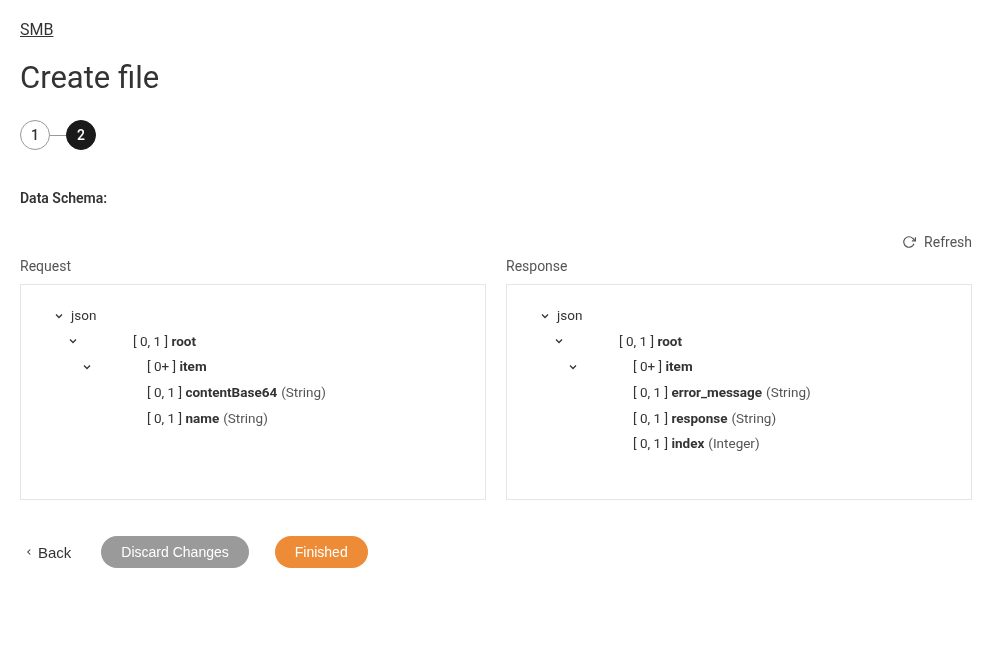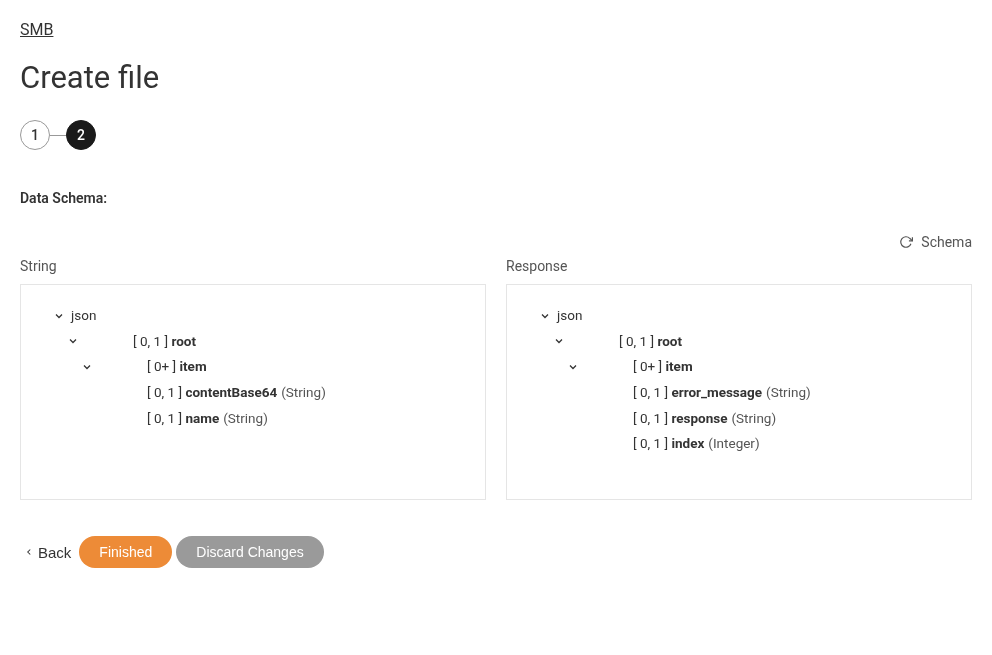--- a/index.html
+++ b/index.html
@@ -124,21 +124,21 @@
     .bold {
       font-weight: 700;
     }
     .type-text {
       color: #555;
       margin-left: 4px;
     }
     .footer-actions {
       display: flex;
       align-items: center;
-      gap: 4px;
+      gap: 26px;
     }
     .back-btn {
       display: flex;
       align-items: center;
       gap: 4px;
       cursor: pointer;
       font-size: 15px;
       color: #333;
       font-weight: 500;
       background: none;
@@ -181,27 +181,27 @@
   <div class="step-circle step-active">2</div>
 </div>
 
 <h2 class="section-title">Data Schema:</h2>
 
 <div class="refresh-row">
   <svg class="refresh-icon" viewBox="0 0 24 24" fill="none" stroke="#555" stroke-width="2">
     <path d="M23 4v6h-6"></path>
     <path d="M20.49 15a9 9 0 1 1-2.12-9.36L23 10"></path>
   </svg>
-  <span>Schema</span>
+  <span>Refresh</span>
 </div>
 
 <div class="panels">
 
   <div class="panel-col">
-    <div class="panel-label">String</div>
+    <div class="panel-label">Request</div>
     <div class="panel-box">
 
       <div class="tree-row">
         <span class="tree-spacer" style="width:20px"></span>
         <svg class="chevron" viewBox="0 0 24 24" fill="none" stroke="#333" stroke-width="2.5">
             <polyline points="6 9 12 15 18 9"></polyline>
           </svg>
         <span>json</span>
       </div>
 
@@ -295,18 +295,18 @@
   </div>
 </div>
 
 <div class="footer-actions">
   <button class="back-btn">
     <svg class="back-chevron" viewBox="0 0 24 24" fill="none" stroke="#333" stroke-width="2.5">
         <polyline points="15 18 9 12 15 6"></polyline>
       </svg>
     <span>Back</span>
   </button>
+  <button class="btn btn-secondary">Discard Changes</button>
   <button class="btn btn-primary">Finished</button>
-  <button class="btn btn-secondary">Discard Changes</button>
 </div>
 
 
 
 
 </body></html>

